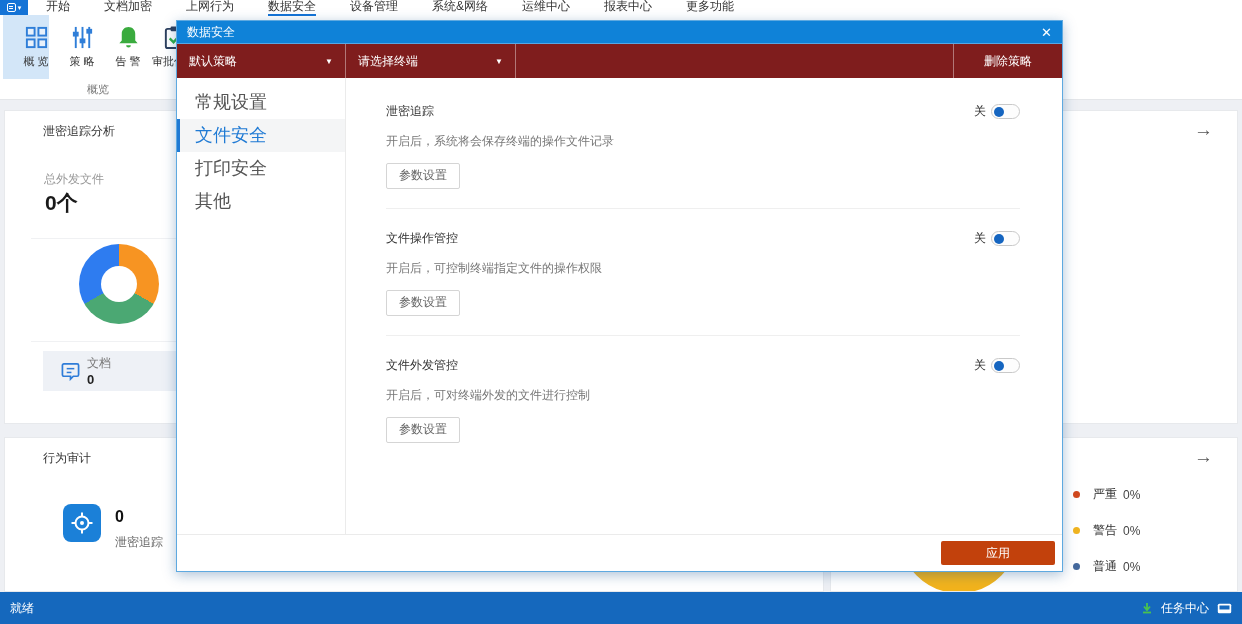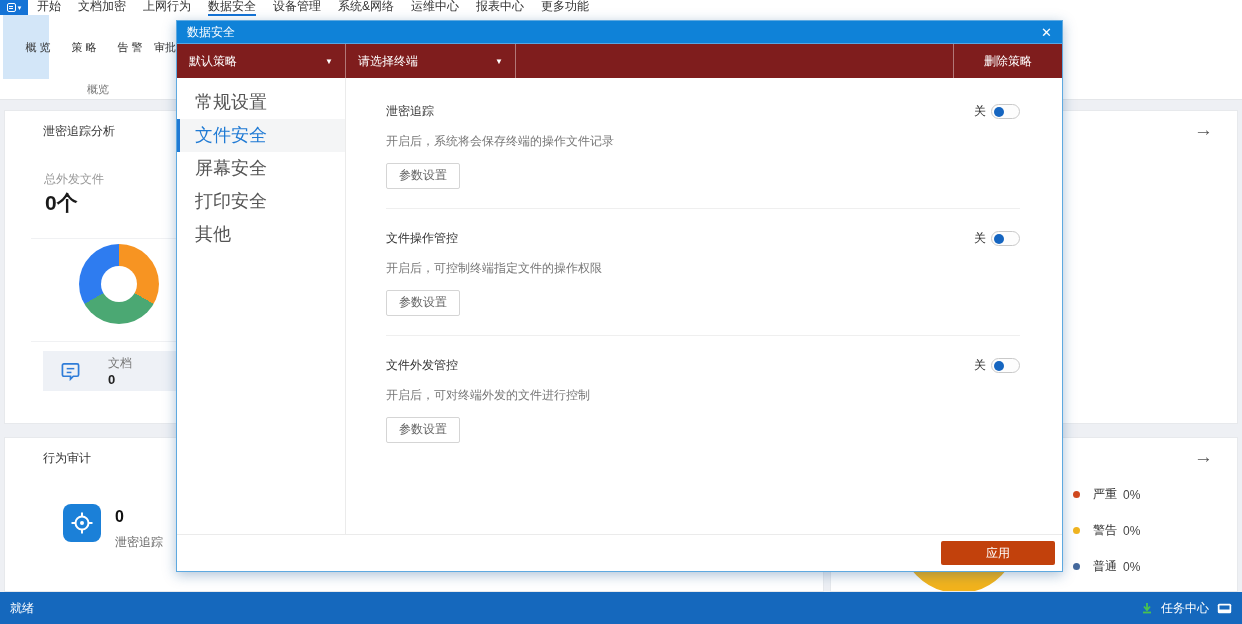--- a/index.html
+++ b/index.html
@@ -5,48 +5,48 @@
   * { margin:0; padding:0; box-sizing:border-box; }
   html,body { width:1242px; height:624px; font-family:"Liberation Sans","DejaVu Sans",sans-serif; }
   .screen { position:relative; width:1242px; height:624px; background:#eef0f4; overflow:hidden; }
 
   
   .menubar { position:absolute; top:0; left:0; right:0; height:15px; background:#fff; display:flex; align-items:center; z-index:5; }
   .app-btn { width:28px; height:15px; background:#1473d6; display:flex; align-items:center; justify-content:center; gap:2px; cursor:pointer; }
   .app-glyph { width:9px; height:9px; border:1.5px solid #fff; border-radius:2px; position:relative; }
   .app-glyph::after { content:""; position:absolute; left:1px; top:2px; width:4px; height:1px; background:#fff; box-shadow:0 2px 0 #fff; }
   .app-caret { color:#fff; font-size:7px; line-height:1; }
-  .menu-items { display:flex; margin-left:9px; gap:17px;justify-content:flex-end; }
+  .menu-items { display:flex; margin-left:18px; gap:34px;justify-content:flex-end; }
   .menu-item { font-size:12px; color:#333; line-height:15px; cursor:pointer; white-space:nowrap; }
   .menu-item.active { border-bottom:2px solid #1473d6; }
 
   
   .ribbon { position:absolute; top:15px; left:0; right:0; height:85px; background:#fff; border-bottom:1px solid #e4e6e9; z-index:4; }
   .ribbon-items { display:flex; height:66px; padding-left:3px; }
-  .ribbon-item { width:46px; height:64px; display:flex; flex-direction:row; align-items:center; justify-content:center; gap:4px; cursor:pointer;padding-left:20px; }
+  .ribbon-item { width:46px; height:64px; display:flex; flex-direction:column; align-items:center; justify-content:center; gap:4px; cursor:pointer;padding-left:20px; }
   .ribbon-item.selected { background:#d3e6f8; }
   .ribbon-item .rlabel { font-size:11px; color:#333; white-space:nowrap; }
   .ribbon-group-label { height:18px; width:196px; text-align:center; font-size:11px; color:#777; line-height:16px; }
 
   
   .card { position:absolute; background:#fff; border:1px solid #e7e9ec; }
   .card-leak   { left:4px; top:110px; width:820px; height:314px; }
   .card-audit  { left:4px; top:437px; width:820px; height:155px; }
   .card-rt     { left:830px; top:110px; width:408px; height:314px; }
   .card-rb     { left:830px; top:437px; width:408px; height:155px; overflow:hidden; }
   .card-title { position:absolute; left:38px; top:12px; font-size:12px; color:#333; }
   .stat-label { position:absolute; left:39px; top:60px; font-size:12px; color:#999; }
   .stat-value { position:absolute; left:40px; top:78px; font-size:21px; font-weight:bold; color:#1a1a1a; }
   .hline { position:absolute; left:26px; right:26px; height:1px; background:#f0f1f3; }
   .donut { position:absolute; left:74px; top:133px; width:80px; height:80px; border-radius:50%;
            background:conic-gradient(#f79422 0 120deg,#4ba873 120deg 240deg,#2e7cf0 240deg 360deg); }
   .donut::after { content:""; position:absolute; left:22px; top:22px; width:36px; height:36px; border-radius:50%; background:#fff; }
   .doc-row { position:absolute; left:38px; top:240px; width:300px; height:40px; background:#eef1f6; display:flex; align-items:center; cursor:pointer; }
   .doc-ic { margin-left:18px; }
-  .doc-texts { margin-left:28px; display:flex; flex-direction:column; }
+  .doc-texts { margin-left:7px; display:flex; flex-direction:column; }
   .doc-label { font-size:12px; color:#777; }
   .doc-value { font-size:13px; font-weight:bold; color:#222; }
   .audit-ic { position:absolute; left:58px; top:66px; width:38px; height:38px; border-radius:8px; background:#1b80d8; display:flex; align-items:center; justify-content:center; }
   .audit-value { position:absolute; left:110px; top:70px; font-size:16px; font-weight:bold; color:#111; }
   .audit-label { position:absolute; left:110px; top:96px; font-size:12px; color:#666; }
   .card-arrow { position:absolute; right:24px; top:8px; font-size:19px; color:#555; cursor:pointer; }
   .yellow-donut { position:absolute; left:68px; top:35px; width:120px; height:120px; border-radius:50%; border:24px solid #f2b31c; }
   .legend { position:absolute; left:242px; top:48px; display:flex; flex-direction:column; gap:19px; }
   .legend-item { display:flex; align-items:center; font-size:12px; color:#333; }
   .legend-dot { width:7px; height:7px; border-radius:50%; margin-right:13px; }
@@ -229,21 +229,20 @@
         <span class="dd-caret">▼</span>
       </div>
       <div class="spacer"></div>
       <div class="dlg-delete">删除策略</div>
     </div>
 
     <div class="dlg-body">
       <div class="dlg-sidebar">
         <div class="side-item">常规设置</div>
         <div class="side-item selected">文件安全</div>
-        <div class="side-item">屏幕安全</div>
         <div class="side-item">打印安全</div>
         <div class="side-item">其他</div>
       </div>
 
       <div class="dlg-main">
         <div class="section">
           <div class="sec-head">
             <span class="sec-title">泄密追踪</span>
             <span class="toggle-wrap">
               <span class="toggle-state">关</span>

